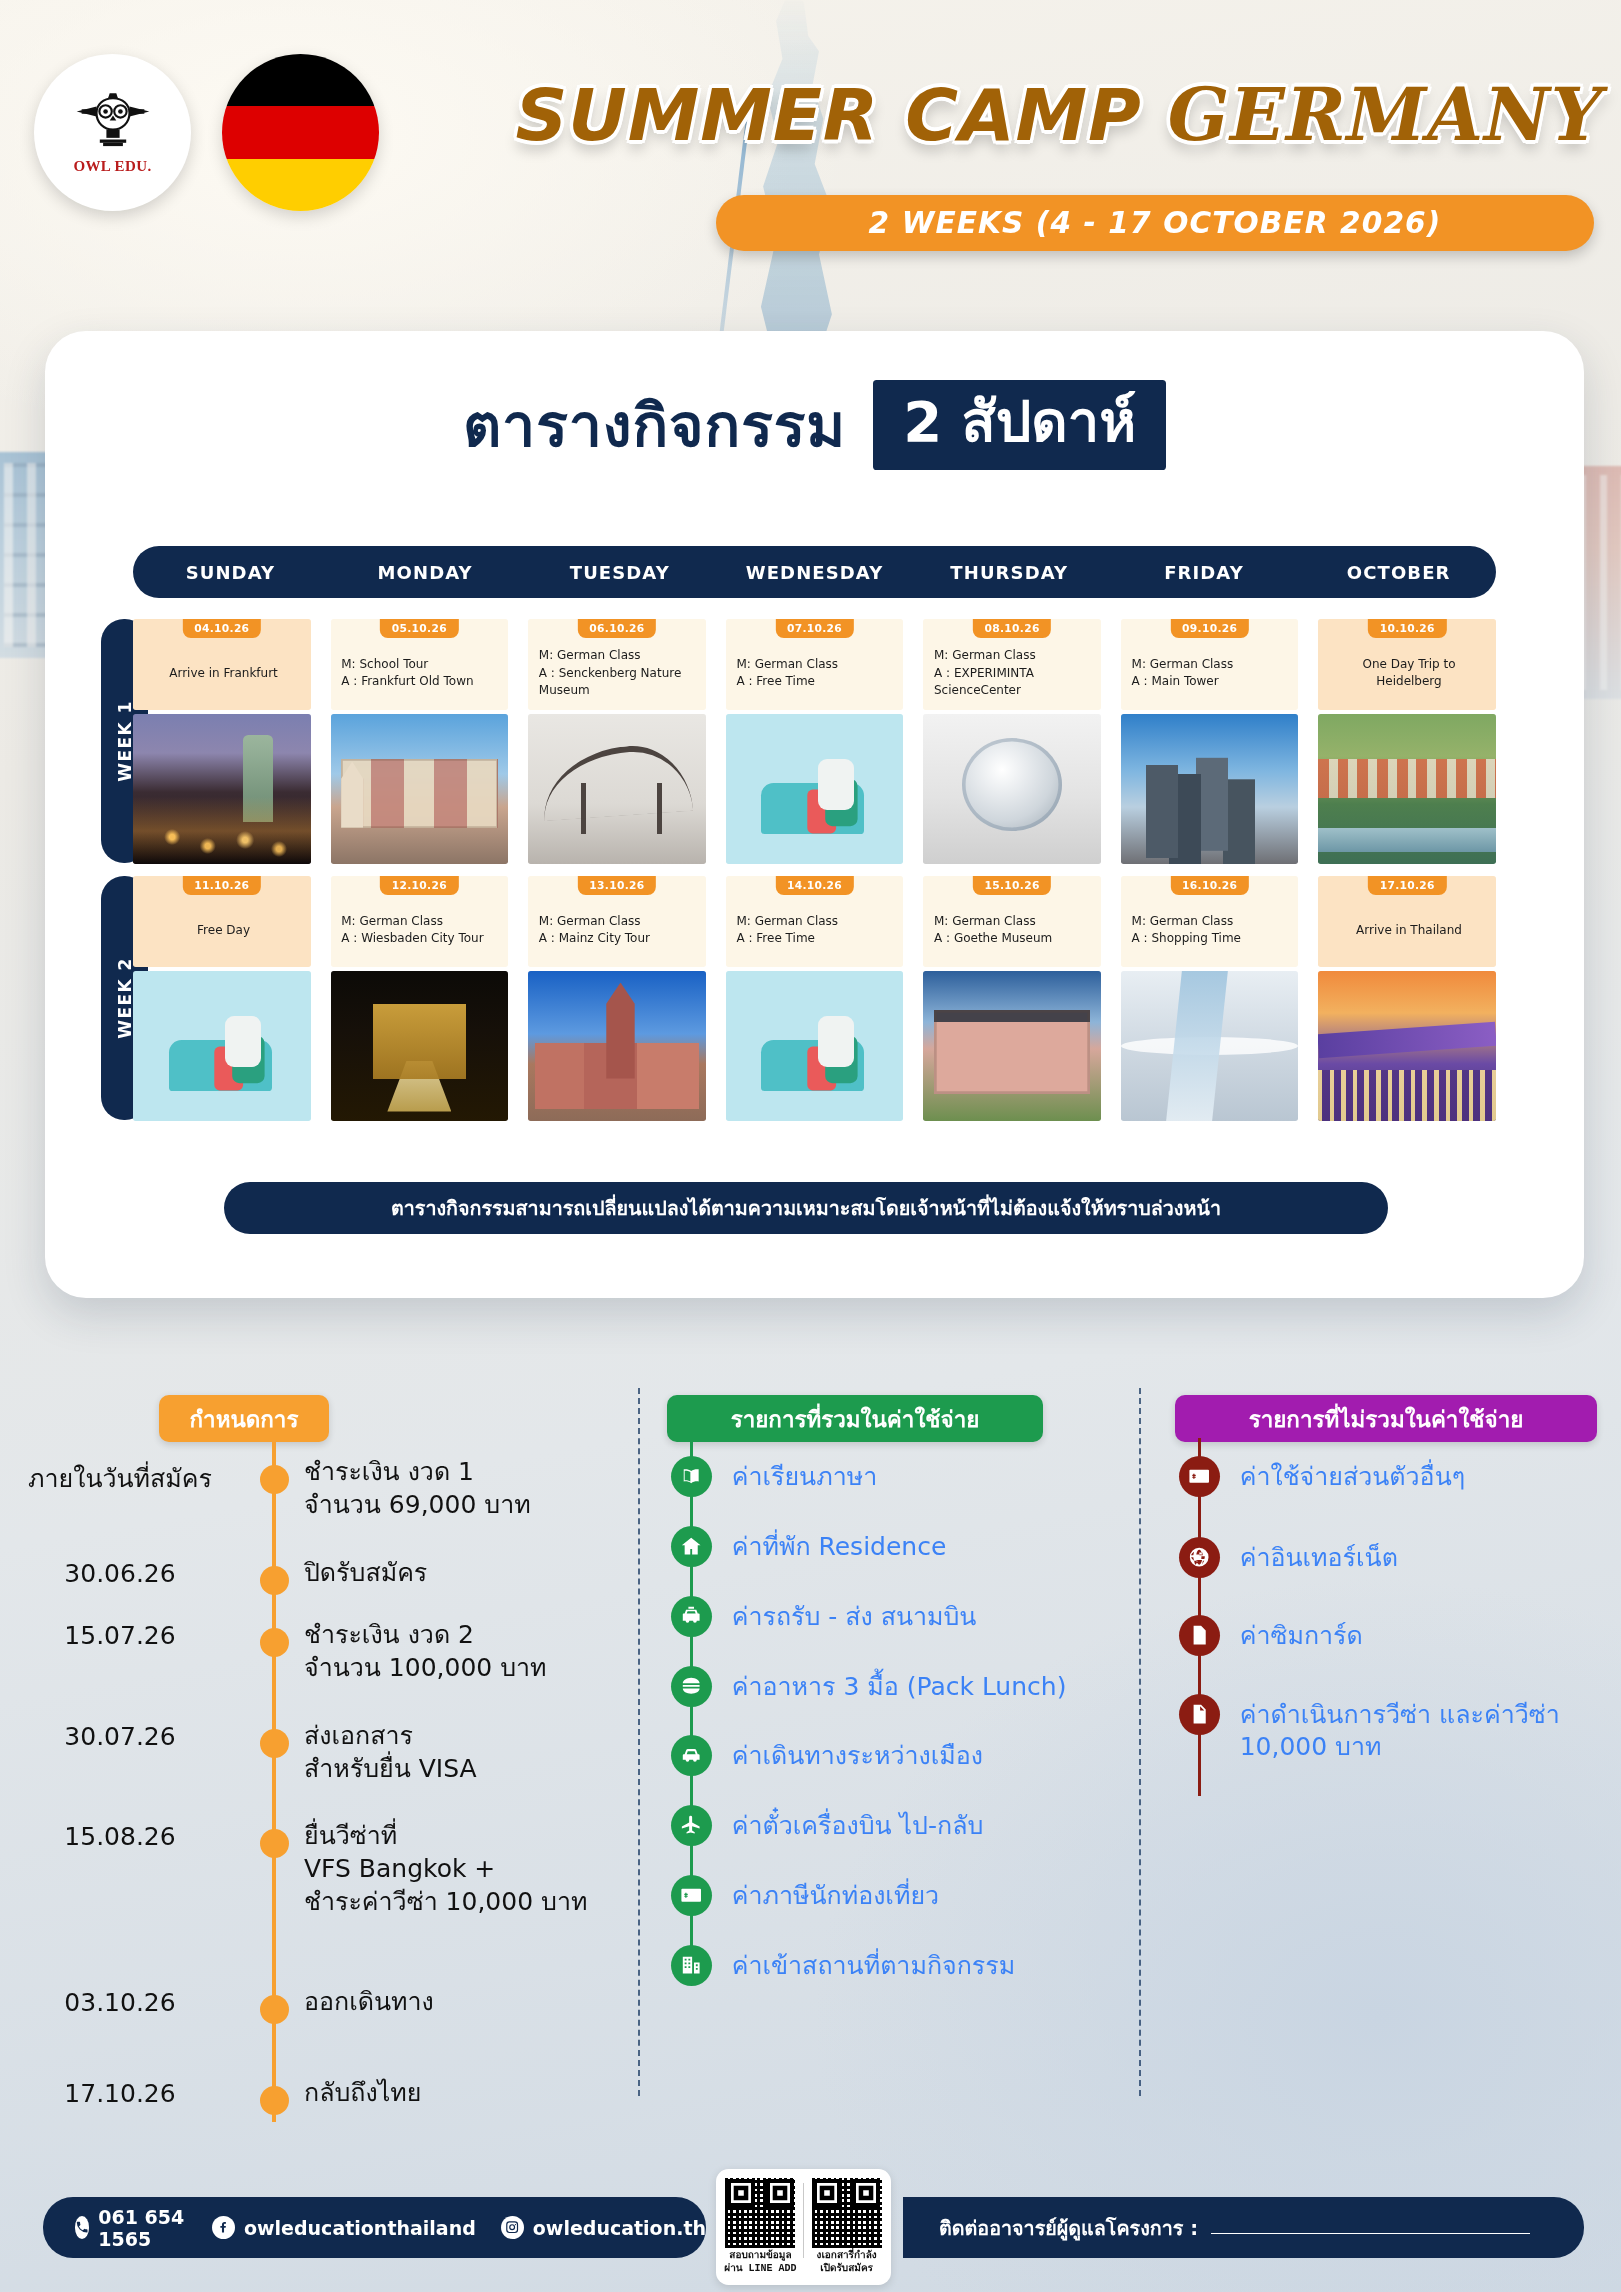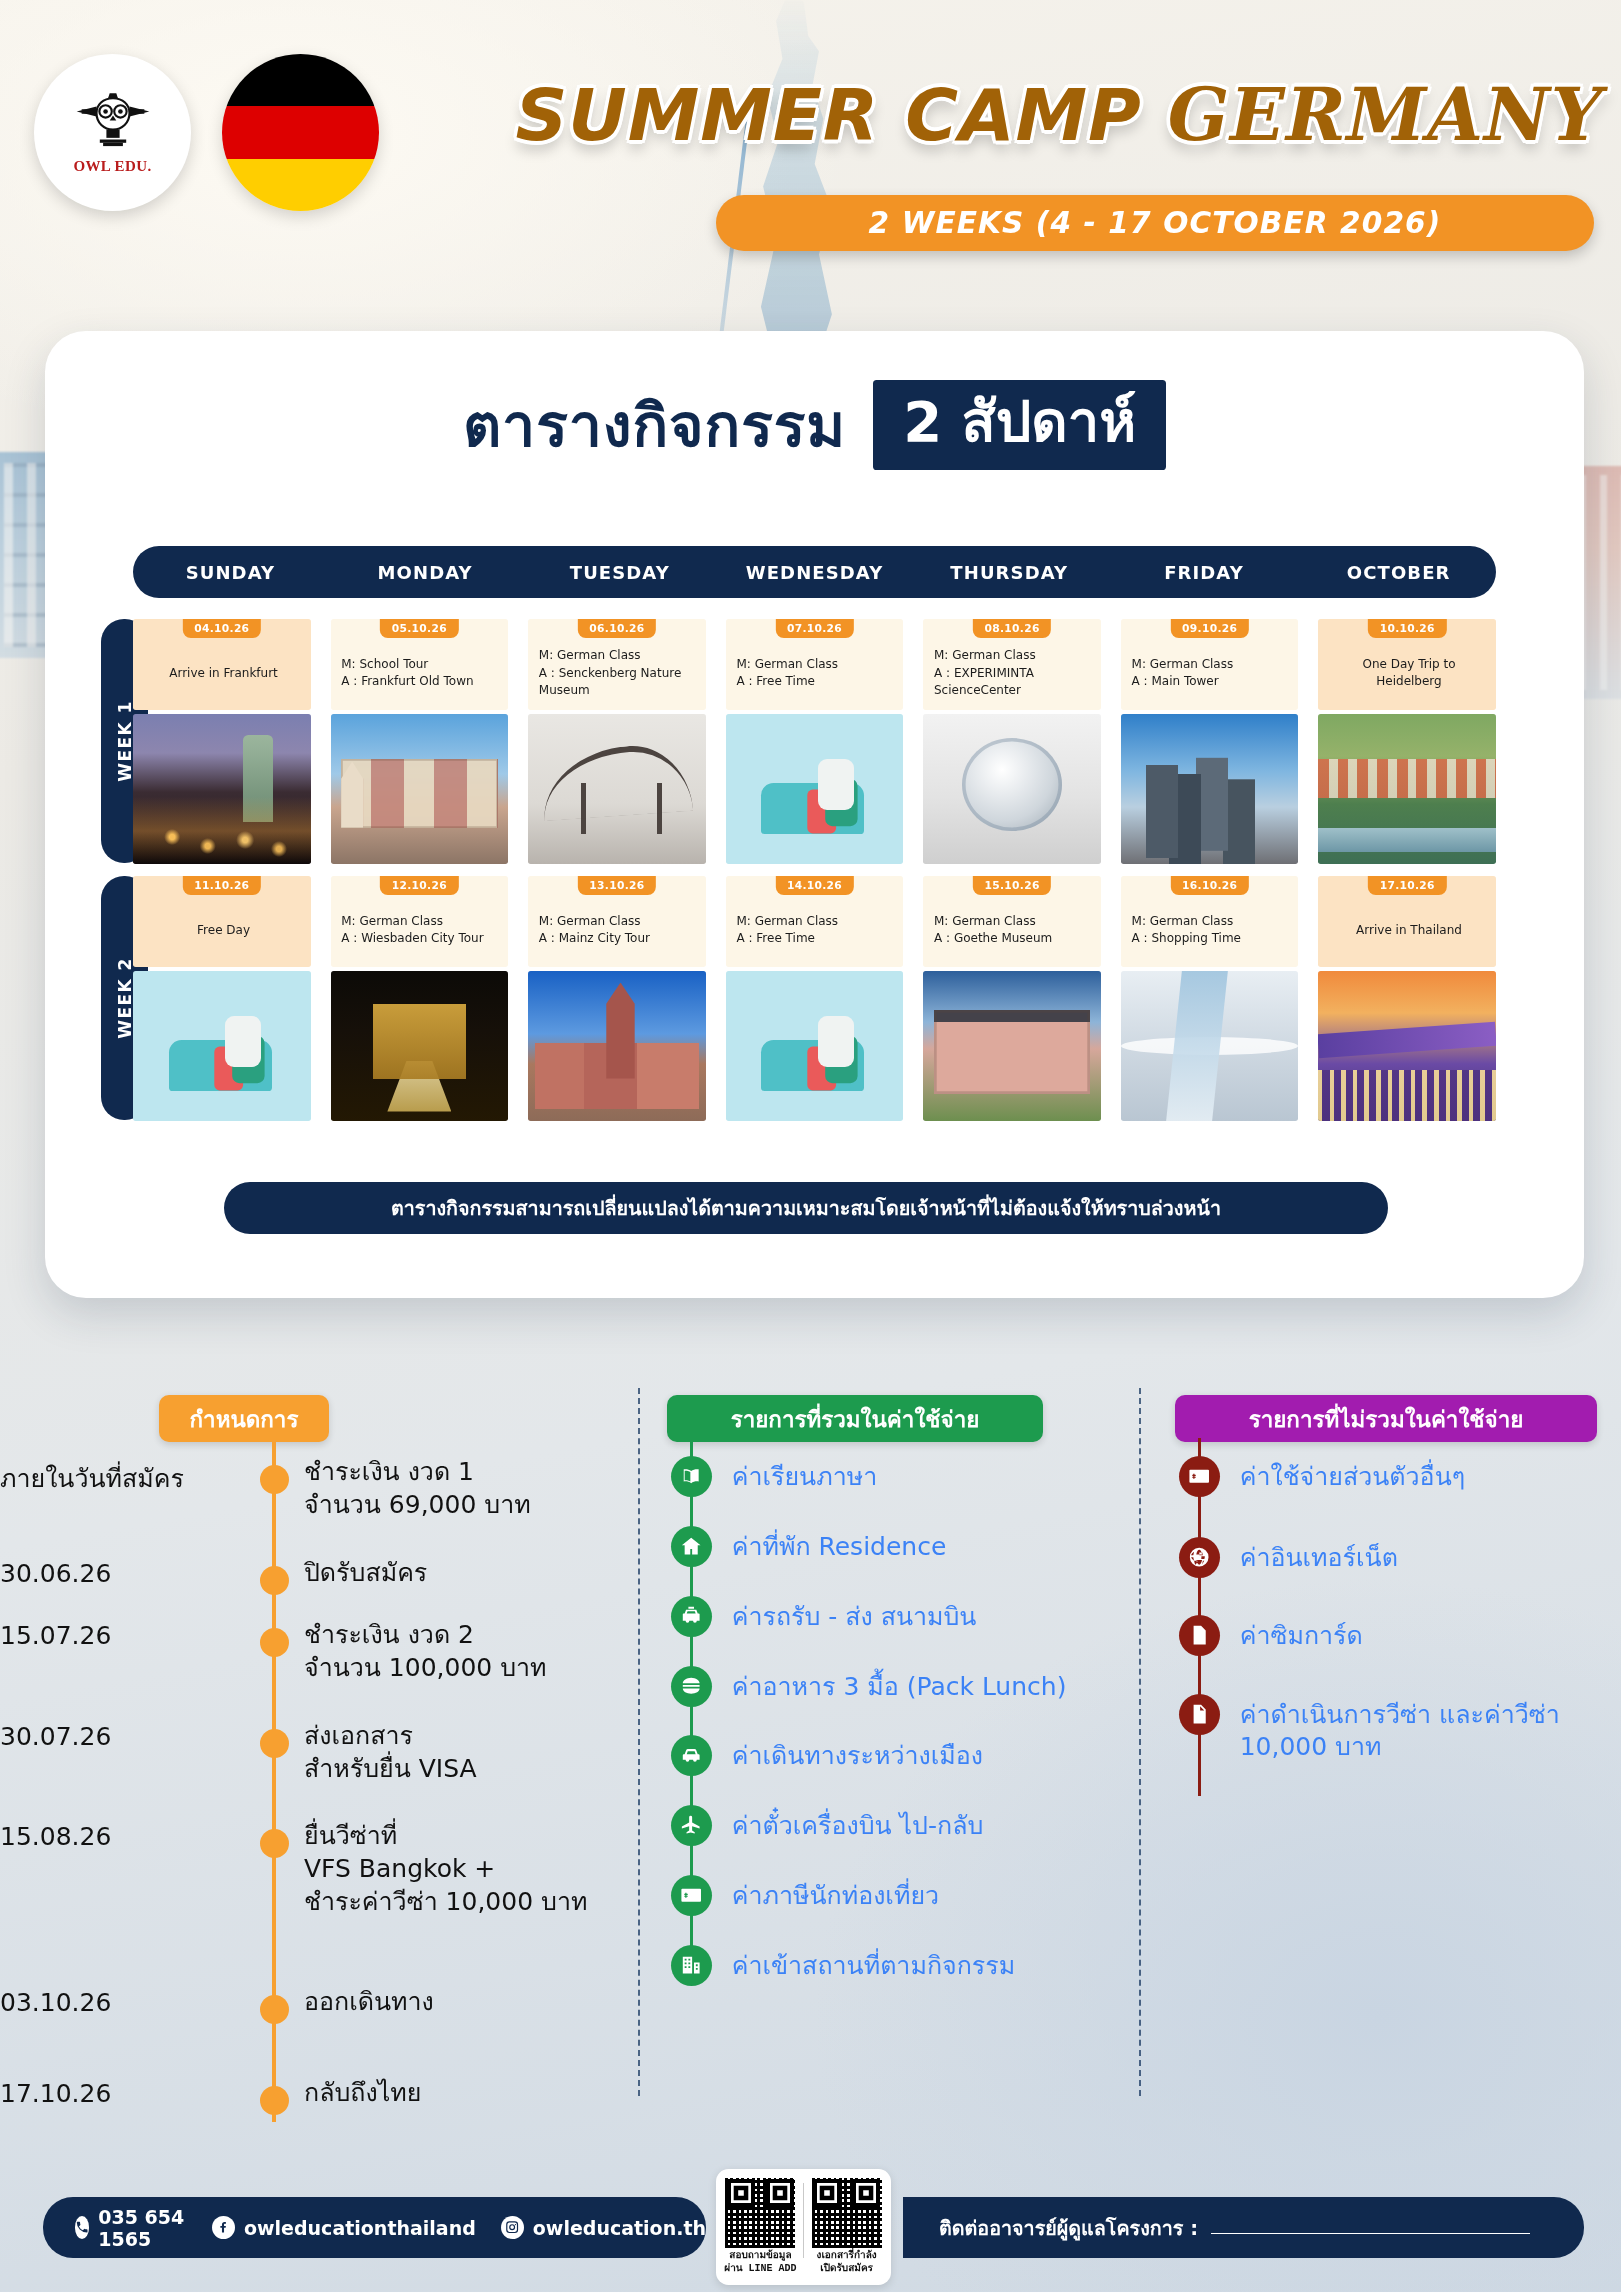--- a/index.html
+++ b/index.html
@@ -299,21 +299,21 @@
   .colhead.c1 { left: 159px; top: 16px; width: 170px; background: #F7A030; }
   .colhead.c2 { left: 667px; top: 16px; width: 376px; background: #1D9B4E; }
   .colhead.c3 { left: 1175px; top: 16px; width: 422px; background: #a21caf; }
 
   
   .tl-line {
     position: absolute; left: 272px; top: 59px; width: 3.6px; height: 684px; background: #F7A030;
   }
   .tl-item { position: absolute; left: 0; width: 627px; }
   .tl-item .tl-date {
-    position: absolute; left: 0; top: 0; width: 240px; text-align: left;
+    position: absolute; left: 0; top: 0; width: 240px; text-align: center;
     font-size: 25px; color: #111; font-family: "DejaVu Sans", sans-serif;
   }
   .tl-item .tl-dot {
     position: absolute; left: 260px; top: 7.2px; width: 29px; height: 29px;
     background: #F7A030; border-radius: 50%;
   }
   .tl-item .tl-text {
     position: absolute; left: 304px; top: -2.7px; width: 322px;
     font-size: 25px; line-height: 1.32; color: #111;
     font-family: "DejaVu Sans", sans-serif; white-space: pre-line;
@@ -746,21 +746,21 @@
 
 <div class="footer">
 
   <div class="contact-bar">
     <div class="ci">
       <span class="gl">
         <svg viewBox="0 0 24 24">
             <path d="M6.6 10.8a15.1 15.1 0 0 0 6.6 6.6l2.2-2.2c.3-.3.7-.4 1-.2 1.2.4 2.4.6 3.6.6.6 0 1 .4 1 1V20c0 .6-.4 1-1 1A17 17 0 0 1 3 4c0-.6.4-1 1-1h3.5c.6 0 1 .4 1 1 0 1.3.2 2.5.6 3.6.1.4 0 .8-.2 1l-2.3 2.2z"></path>
           </svg>
       </span>
-      <span>035 654 1565</span>
+      <span>061 654 1565</span>
     </div>
     <div class="ci">
       <span class="gl">
         <svg viewBox="0 0 24 24">
             <path d="M13.5 21v-8h2.7l.4-3.1h-3.1V7.9c0-.9.25-1.5 1.55-1.5H16.7V3.6c-.3 0-1.3-.1-2.5-.1-2.5 0-4.2 1.5-4.2 4.3v2.1H7.3V13h2.7v8h3.5z"></path>
           </svg>
       </span>
       <span>owleducationthailand</span>
     </div>
     <div class="ci">

